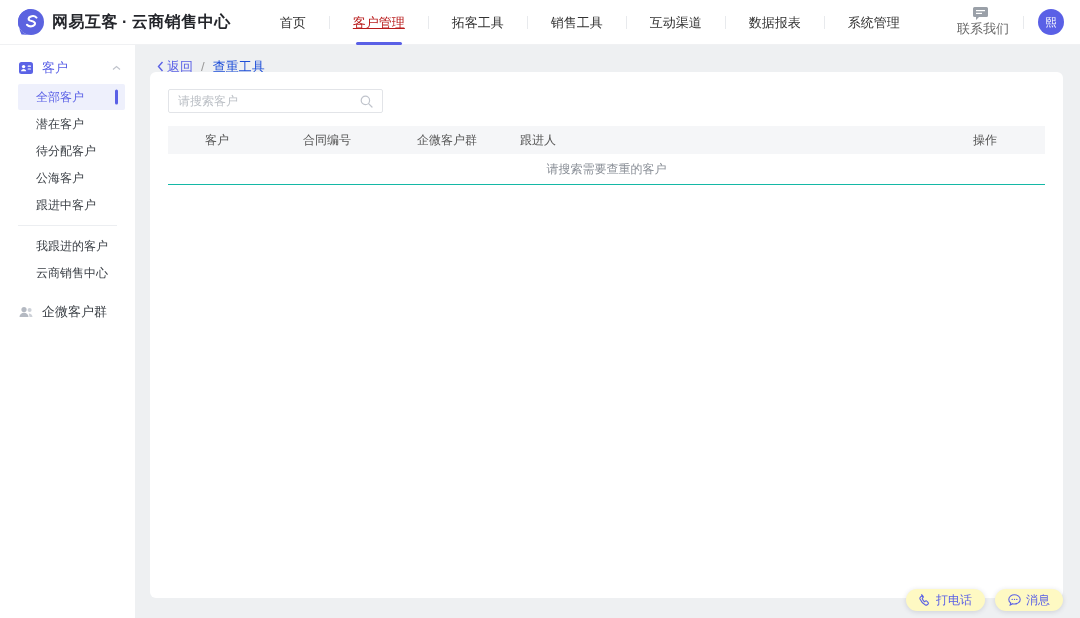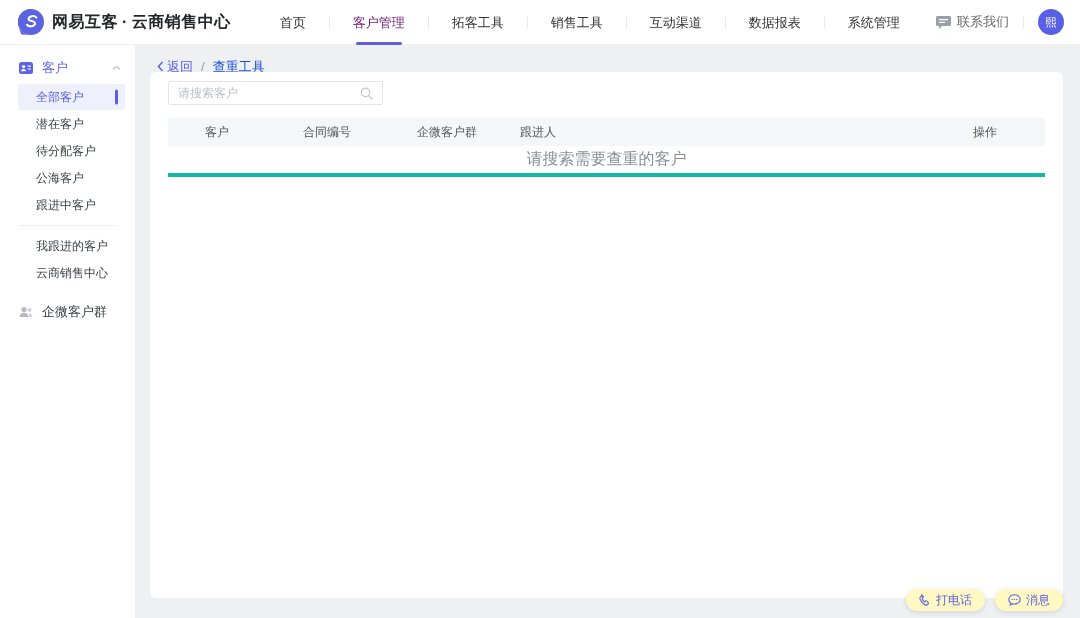--- a/index.html
+++ b/index.html
@@ -17,29 +17,29 @@
   .logo { display:flex; align-items:center; margin-left:18px; }
   .logo-icon { width:26px; height:26px; flex:0 0 auto; }
   .logo-text { font-size:16px; font-weight:bold; color:#24262b; margin-left:8px; letter-spacing:.5px; }
   .logo-dot { margin:0 4px; font-weight:bold; color:#24262b; }
 
   .nav { display:flex; align-items:center; height:45px; margin-left:26px; }
   .nav-item {
     position:relative; height:45px; line-height:45px; padding:0 23px;
     font-size:13px; color:#333; cursor:pointer; white-space:nowrap;
   }
-  .nav-item.active { color:#701a75; }
+  .nav-item.active { color:#b91c1c;text-decoration:underline; }
   .nav-item.active::after {
     content:""; position:absolute; left:50%; transform:translateX(-50%);
     bottom:0; width:46px; height:3px; background:#5a60e6; border-radius:2px;
   }
   .nav-sep { width:1px; height:13px; background:#e8eaed; }
 
   .header-right { margin-left:auto; display:flex; align-items:center; margin-right:16px; }
-  .contact { display:flex; align-items:center; font-size:13px; color:#666; cursor:pointer; }
+  .contact { display:flex; align-items:center; font-size:13px; color:#666; cursor:pointer;flex-direction:column; }
   .contact svg { margin-right:6px; }
   .hr-sep { width:1px; height:13px; background:#e8eaed; margin:0 14px; }
   .avatar {
     width:26px; height:26px; border-radius:50%; background:#5a60e6; color:#fff;
     font-size:11px; display:flex; align-items:center; justify-content:center; cursor:pointer;
   }
 
   
   .page { display:flex; height:573px; }
   .sidebar { width:135px; background:#fff; padding-top:8px; flex:0 0 auto; }
@@ -68,21 +68,21 @@
   .crumb-back { display:flex; align-items:center; color:#5a60e6; cursor:pointer; }
   .crumb-back svg { margin-right:3px; }
   .crumb-sep { color:#999; margin:0 8px; }
   .crumb-current { color:#1d4ed8; }
 
   
   .card {
     position:absolute; left:15px; right:17px; top:27px; height:526px;
     background:#fff; border-radius:6px; overflow:hidden;
   }
-  .search-row { padding:9px 18px 13px 18px; }
+  .search-row { padding:17px 18px 13px 18px; }
   .search-box {
     width:215px; height:24px; border:1px solid #e2e4e8; border-radius:2px;
     display:flex; align-items:center; background:#fff;
   }
   .search-box input {
     flex:1; border:none; outline:none; font-size:12px; padding:0 4px 0 9px;
     color:#333; background:transparent; font-family:inherit;
   }
   .search-box input::placeholder { color:#bcc0c6; }
   .search-box .s-icon { margin-right:9px; display:flex; cursor:pointer; }
@@ -93,21 +93,21 @@
     font-size:12px; color:#555;
   }
   .th { white-space:nowrap; }
   .th.c1 { width:135px; padding-left:37px; }
   .th.c2 { width:114px; }
   .th.c3 { width:103px; }
   .th.c4 { flex:1; }
   .th.c5 { width:100px; text-align:right; padding-right:48px; }
   .empty-row {
     height:31px; display:flex; align-items:center; justify-content:center;
-    font-size:16px; color:#8a8f97; border-bottom:4px solid #14b8a6;
+    font-size:12px; color:#8a8f97; border-bottom:1px solid #14b8a6;
   }
 
   
   .float-actions { position:absolute; right:17px; bottom:7px; display:flex; gap:10px; z-index:5; }
   .pill {
     height:22px; padding:0 13px; background:#fef9c3; border-radius:12px;
     box-shadow:0 1px 5px rgba(40,45,80,.16); color:#5a60e6; font-size:12px;
     display:flex; align-items:center; gap:5px; cursor:pointer; white-space:nowrap;
   }
 </style>

